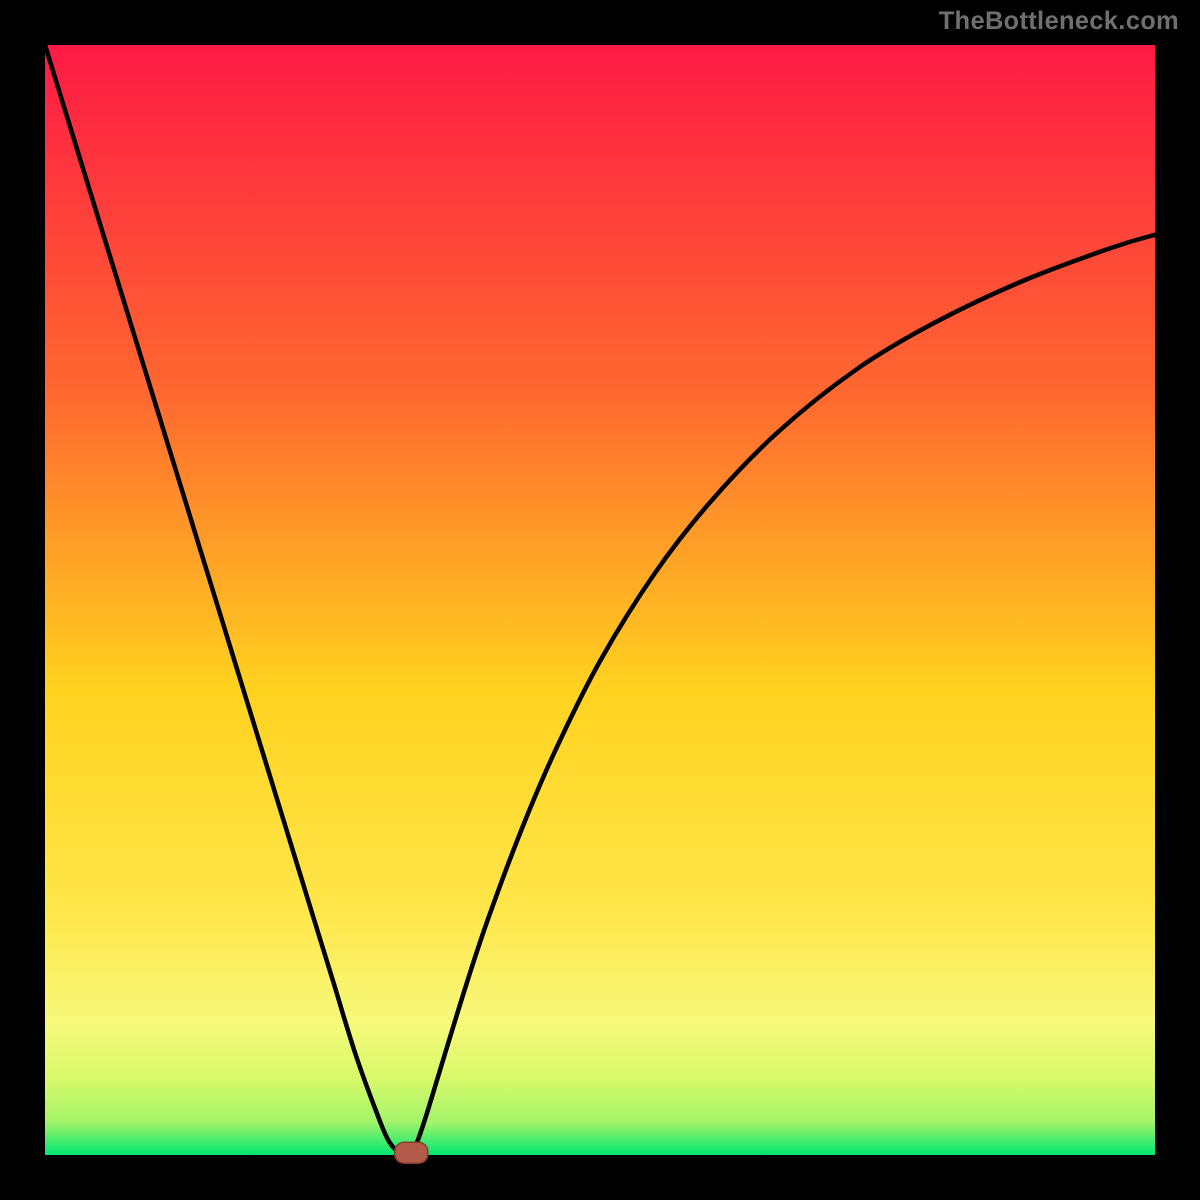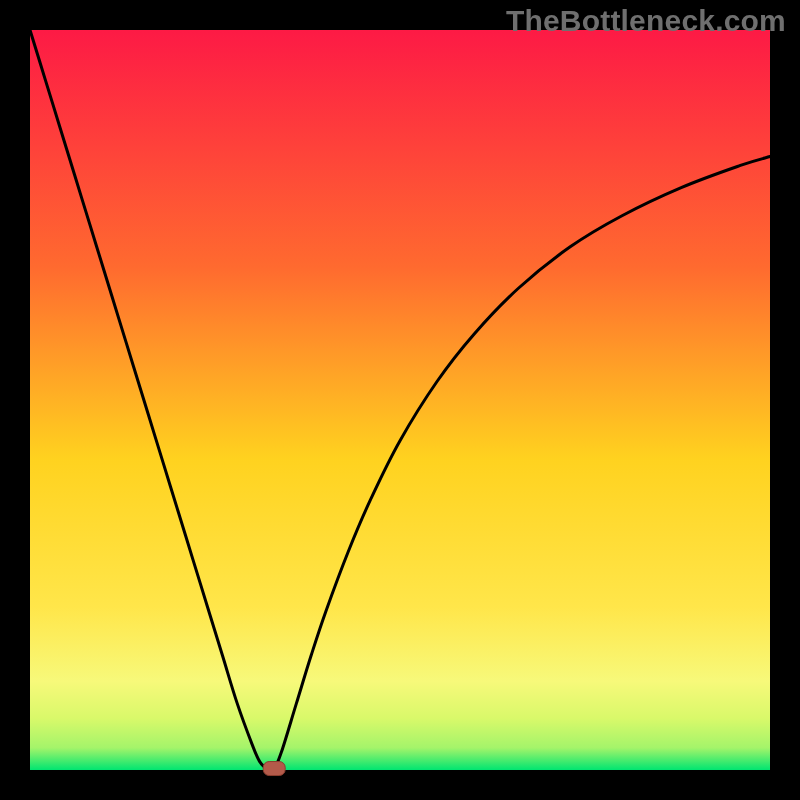--- a/index.html
+++ b/index.html
@@ -16,21 +16,21 @@
     top: 0;
     left: 0;
     width: 800px;
     height: 800px;
     box-sizing: border-box;
   }
   .watermark {
     position: absolute;
     top: 4px;
     right: 14px;
-    font-size: 30px;
+    font-size: 17px;
     font-weight: 600;
     color: #6f6f6f;
     letter-spacing: 0.2px;
     z-index: 50;
   }
   svg {
     display: block;
   }
 </style>
 </head>

